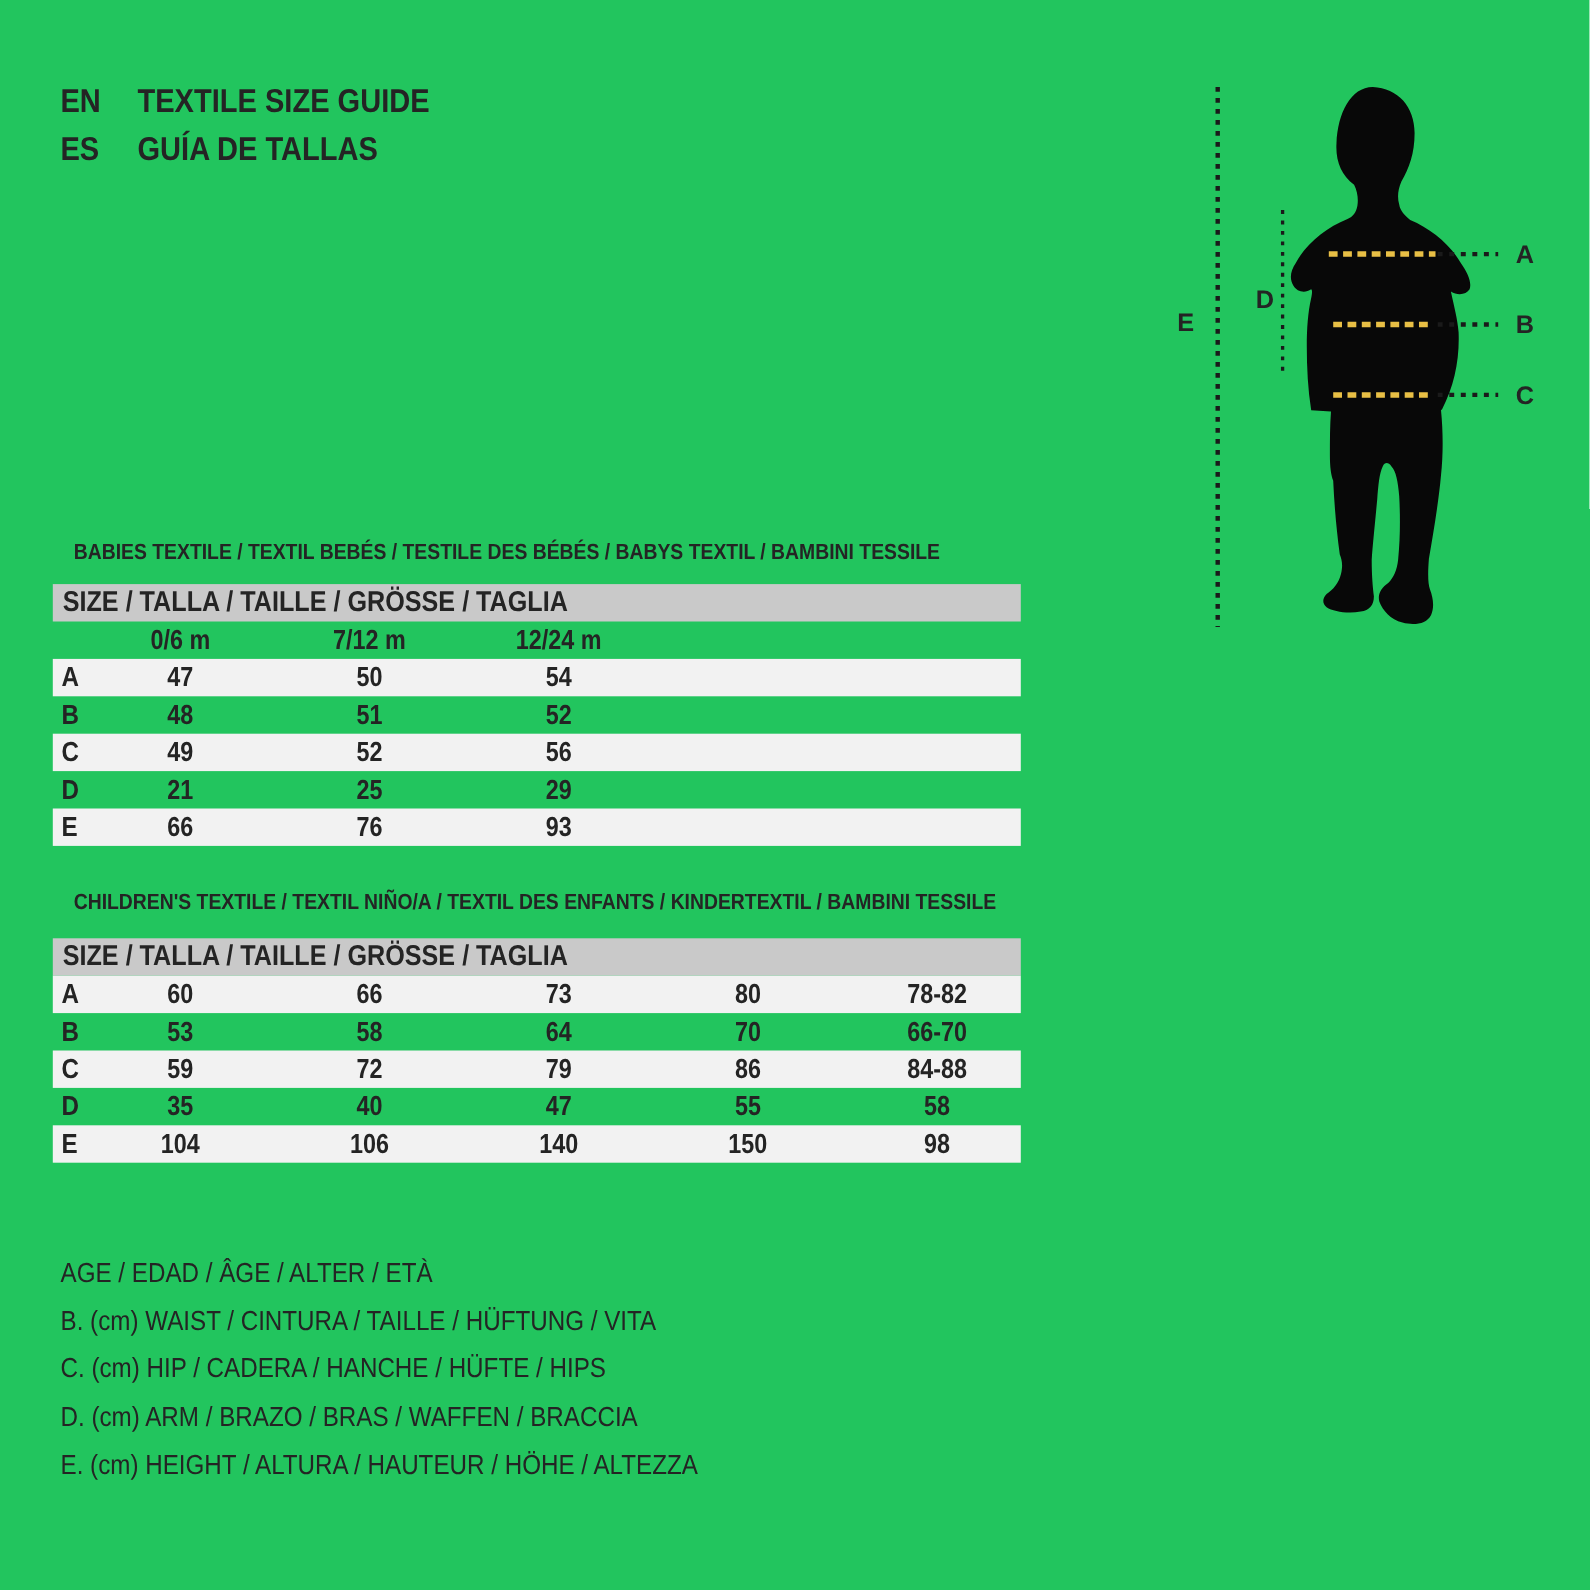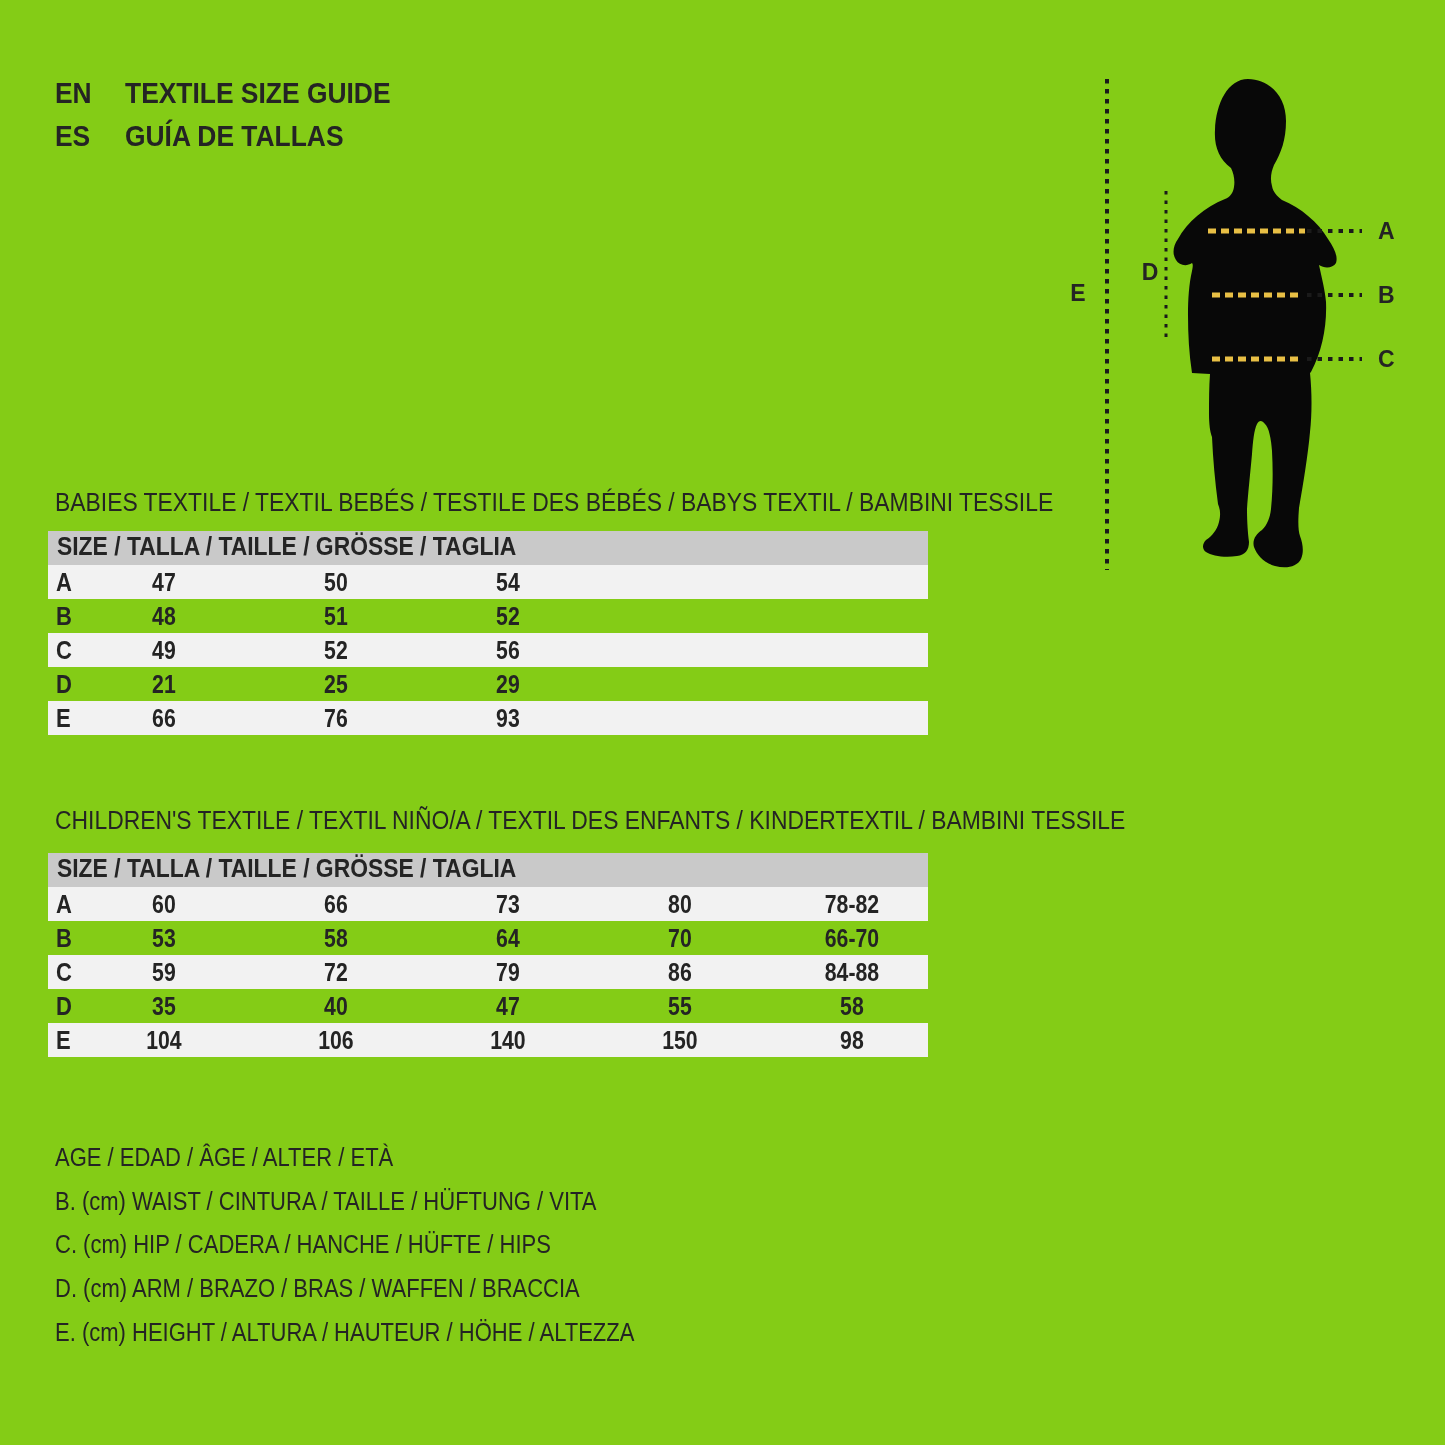--- a/index.html
+++ b/index.html
@@ -1,28 +1,28 @@
 <!DOCTYPE html>
 <html><head>
 <meta charset="utf-8">
 <style>
   html,body { margin:0; padding:0; background:#ffffff; }
   body { width:1445px; height:1445px; font-family:"Liberation Sans", sans-serif; color:#242424; }
-  .page { position:relative; width:1445px; height:1445px; overflow:hidden; background:#84cc16; }
+  .page { position:relative; width:1445px; height:1445px; overflow:hidden; background:#22c55e; }
 
   .cond  { display:inline-block; transform:scaleX(.88); transform-origin:0 50%; white-space:nowrap; }
   .condc { display:inline-block; transform:scaleX(.85); transform-origin:50% 50%; white-space:nowrap; }
 
   
   .lang-block { position:absolute; left:55px; top:71px; }
   .lang-row { height:43px; display:flex; align-items:center; font-size:30px; font-weight:700; }
   .lang-code { width:70px; flex:0 0 70px; }
 
   
-  .section-title { position:absolute; left:55px; font-size:26px; font-weight:400; line-height:28px; white-space:nowrap; }
+  .section-title { position:absolute; left:67px; font-size:20px; font-weight:700; line-height:28px; white-space:nowrap; }
   .babies-title { top:488px; }
   .children-title { top:806px; }
 
   
   .size-table { position:absolute; left:48px; width:880px; }
   .babies-table { top:531px; }
   .children-table { top:853px; }
   .size-bar { height:34px; background:#c9c9c9; display:flex; align-items:flex-start; padding-left:9px; box-sizing:border-box; font-size:26px; font-weight:700; }
   .trow { height:34px; display:flex; align-items:center; font-size:25px; font-weight:700; }
   .trow.shade { background:#f2f2f2; }
@@ -123,20 +123,27 @@
   </svg>
 
   <div class="section-title babies-title">
     <span class="cond">BABIES TEXTILE / TEXTIL BEBÉS / TESTILE DES BÉBÉS / BABYS TEXTIL / BAMBINI TESSILE</span>
   </div>
 
   <div class="size-table babies-table">
     <div class="size-bar">
       <span class="cond">SIZE / TALLA / TAILLE / GRÖSSE / TAGLIA</span>
     </div>
+    <div class="trow">
+      <span class="cell rlabel"></span>
+      <span class="cell"><span class="condc">0/6 m</span></span>
+      <span class="cell"><span class="condc">7/12 m</span></span>
+      <span class="cell"><span class="condc">12/24 m</span></span>
+      <span class="filler"></span>
+    </div>
     <div class="trow shade">
       <span class="cell rlabel"><span class="cond">A</span></span>
       <span class="cell"><span class="condc">47</span></span>
       <span class="cell"><span class="condc">50</span></span>
       <span class="cell"><span class="condc">54</span></span>
       <span class="filler"></span>
     </div>
     <div class="trow">
       <span class="cell rlabel"><span class="cond">B</span></span>
       <span class="cell"><span class="condc">48</span></span>

